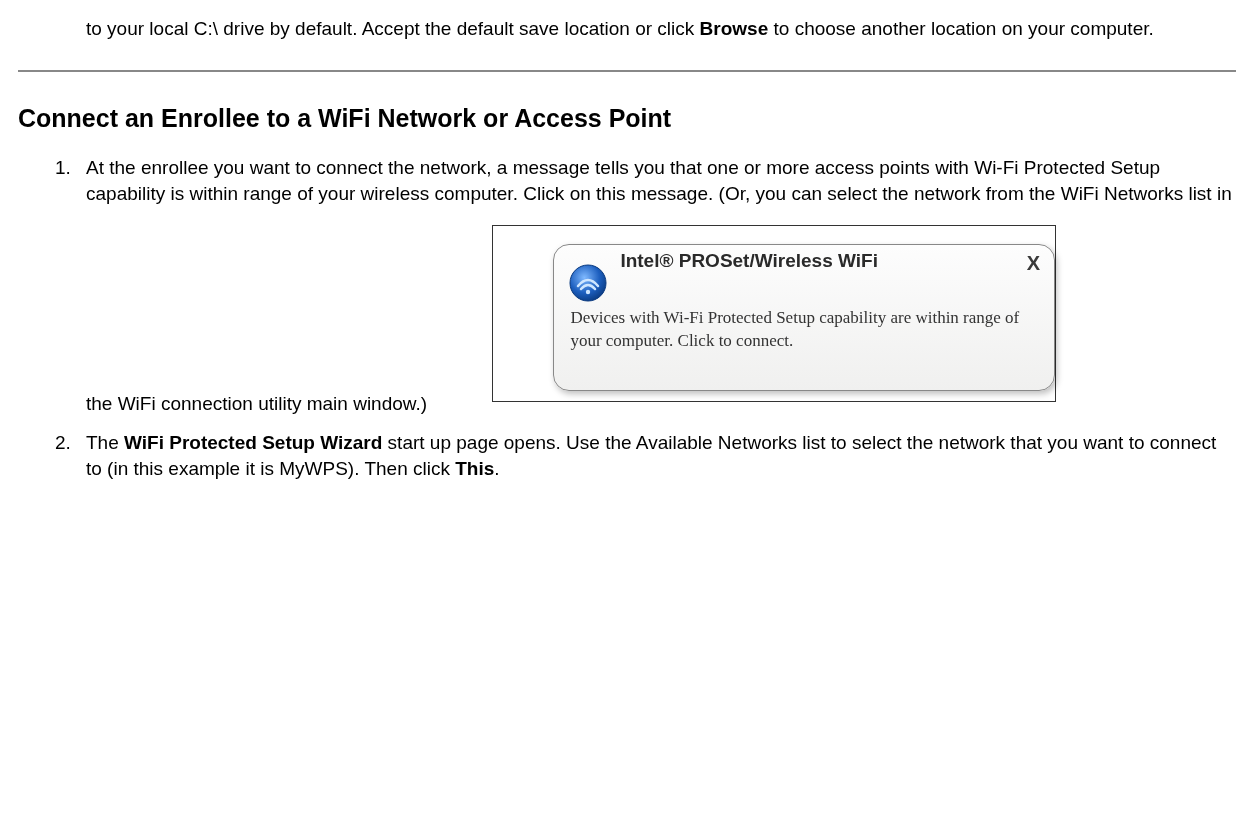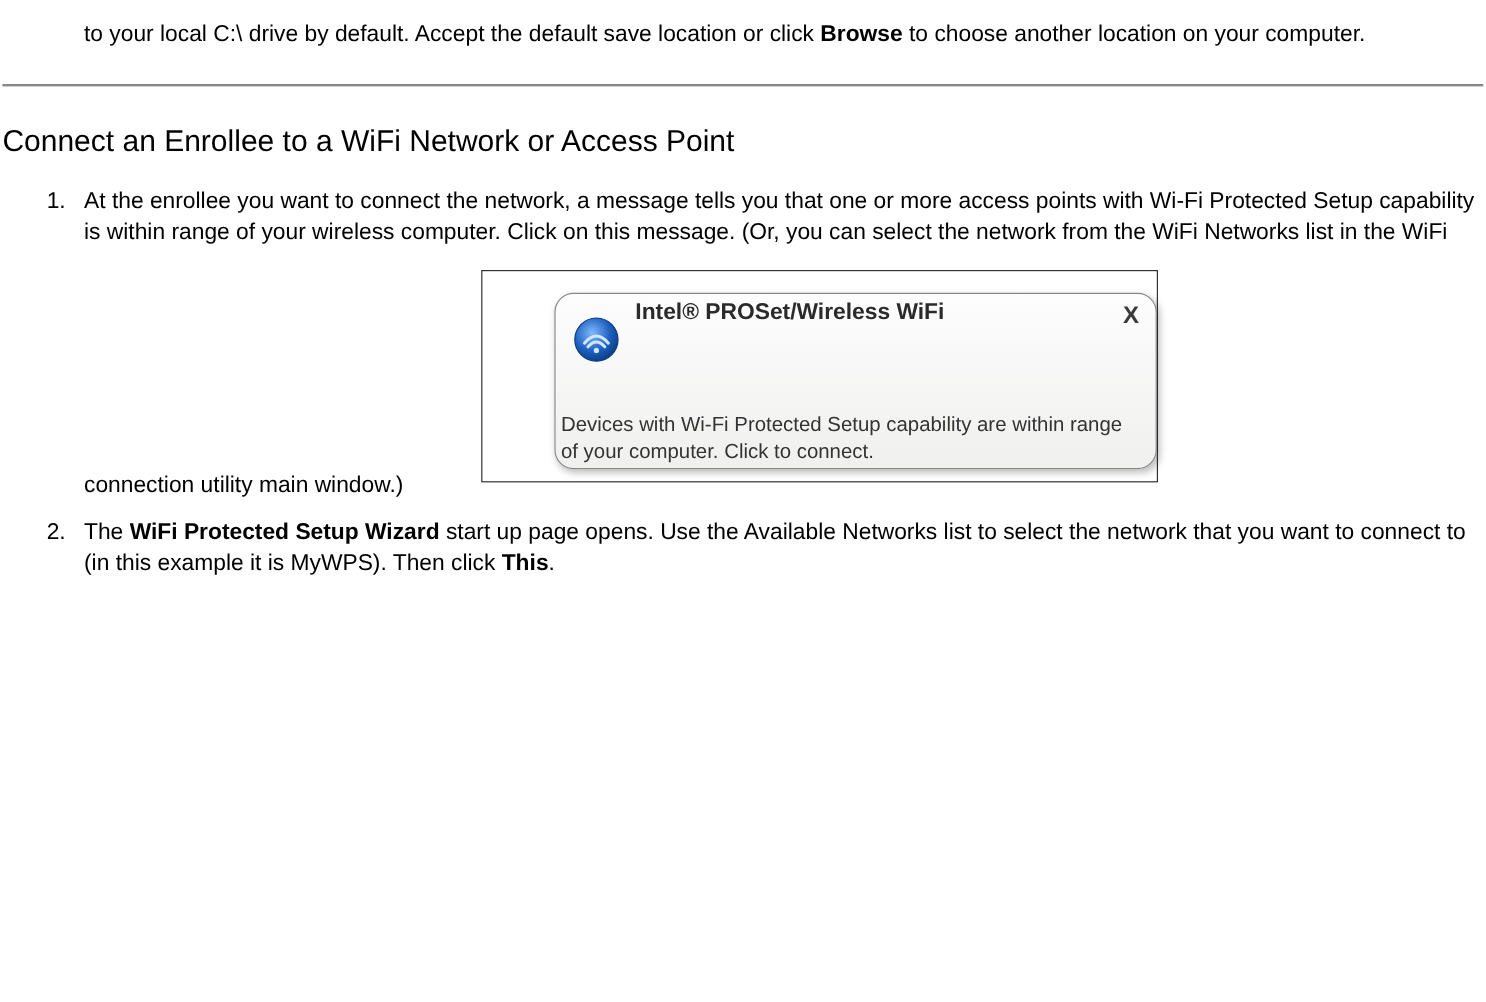--- a/index.html
+++ b/index.html
@@ -5,37 +5,37 @@
   body {
     font-family: Verdana, Geneva, sans-serif;
     font-size: 19px;
     line-height: 1.35;
     color: #000;
     margin: 0;
     padding: 0;
     width: 1238px;
   }
   .content {
-    padding: 0 2px 20px 2px;
+    padding: 0 2px 20px 18px;
   }
   .indent-li {
     margin-left: 68px;
     margin-right: 10px;
   }
   p {
     margin: 16px 0;
   }
   hr {
     border: none;
     border-top: 2px solid #888;
     margin: 28px 0 30px 0;
   }
   h2 {
     font-size: 25px;
-    font-weight: normal;
+    font-weight: bold;
     margin: 30px 0 20px 0;
   }
   ol {
     margin: 18px 0 0 0;
     padding-left: 58px;
   }
   ol li {
     padding-left: 10px;
     margin-bottom: 14px;
   }
@@ -75,28 +75,27 @@
     position: absolute;
     left: 66px;
     top: 16px;
     font-family: Tahoma, Verdana, sans-serif;
     font-size: 19px;
     font-weight: bold;
     color: #2a2a2a;
   }
   .balloon-body {
     position: absolute;
-    left: 4px;
+    left: 16px;
     top: 62px;
     right: 16px;
-    font-family: Liberation Sans, sans-serif;
+    font-family: Liberation Serif, serif;
     font-size: 17px;
     color: #333;
     line-height: 1.35;
-    margin-top: 36px;
   }
   .balloon-close {
     position: absolute;
     right: 10px;
     top: 8px;
     width: 22px;
     height: 22px;
     font-family: Tahoma, sans-serif;
     font-size: 20px;
     font-weight: bold;

